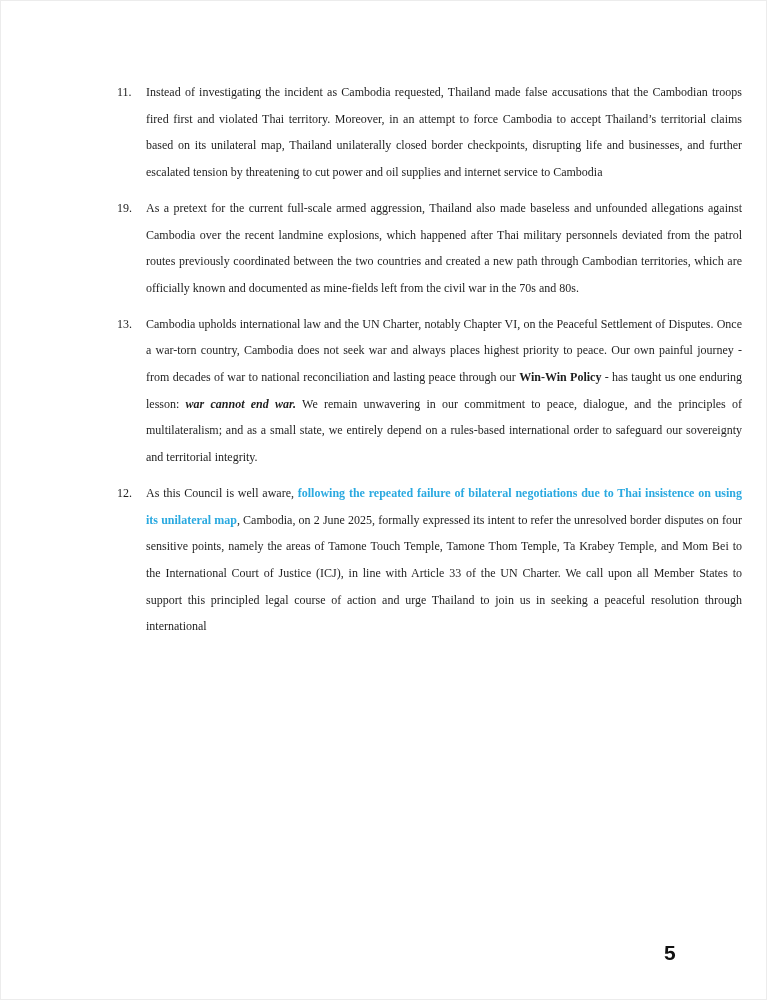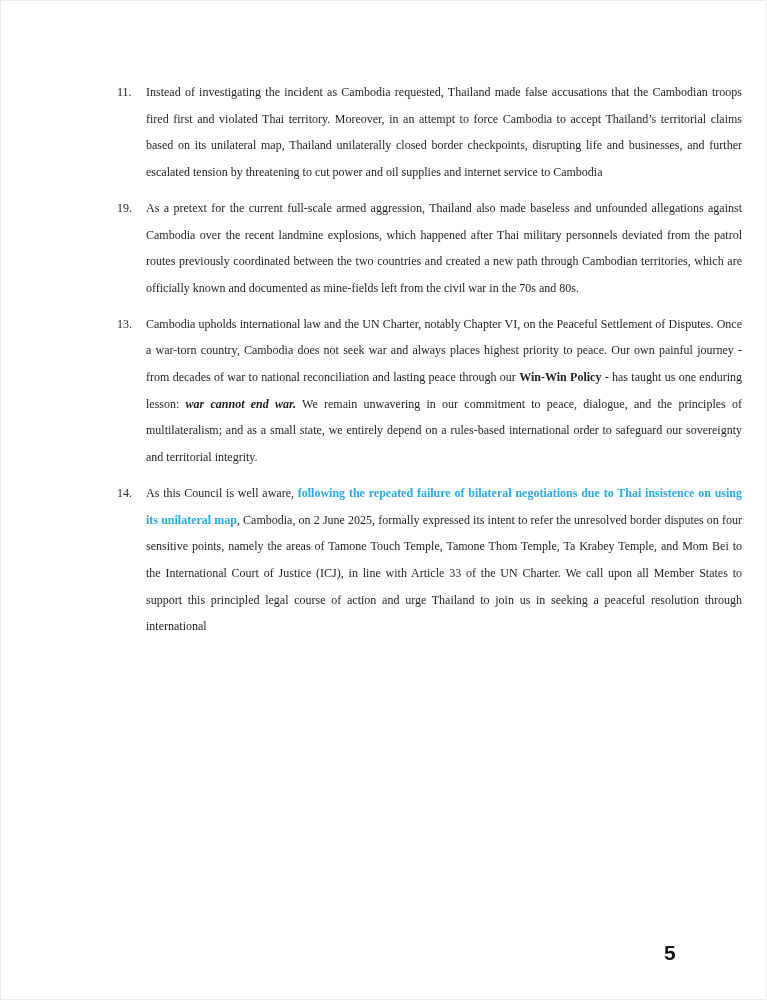--- a/index.html
+++ b/index.html
@@ -74,20 +74,20 @@
       <span class="num">19.</span>
       <span class="body"><span>As a pretext for the current full-scale armed aggression, Thailand also made baseless and unfounded allegations against Cambodia over the recent landmine explosions, which happened after Thai military personnels deviated from the patrol routes previously coordinated between the two countries and created a new path through Cambodian territories, which are officially known and documented as mine-fields left from the civil war in the 70s and 80s.</span></span>
     </div>
 
     <div class="para">
       <span class="num">13.</span>
       <span class="body"><span>Cambodia upholds international law and the UN Charter, notably Chapter VI, on the Peaceful Settlement of Disputes. Once a war-torn country, Cambodia does not seek war and always places highest priority to peace.  Our own painful journey - from decades of war to national reconciliation and lasting peace through our </span><span class="b">Win-Win Policy</span><span> - has taught us one enduring lesson: </span><span class="bi">war cannot end war.</span><span>  We remain unwavering in our commitment to peace, dialogue, and the principles of multilateralism; and as a small state, we entirely depend on a rules-based international order to safeguard our sovereignty and territorial integrity.</span></span>
     </div>
 
     <div class="para">
-      <span class="num">14.</span>
+      <span class="num">12.</span>
       <span class="body"><span>As this Council is well aware, </span><span class="hl">following the repeated failure of bilateral negotiations due to Thai insistence on using its unilateral map</span><span>, Cambodia, on 2 June 2025, formally expressed its intent to refer the unresolved border disputes on four sensitive points, namely the areas of Tamone Touch Temple, Tamone Thom Temple, Ta Krabey Temple, and Mom Bei to the International Court of Justice (ICJ), in line with Article 33 of the UN Charter. We call upon all Member States to support this principled legal course of action and urge Thailand to join us in seeking a peaceful resolution through international</span></span>
     </div>
 
   </div>
 
   <div class="page-number">5</div>
 </div>
 
 </body></html>

